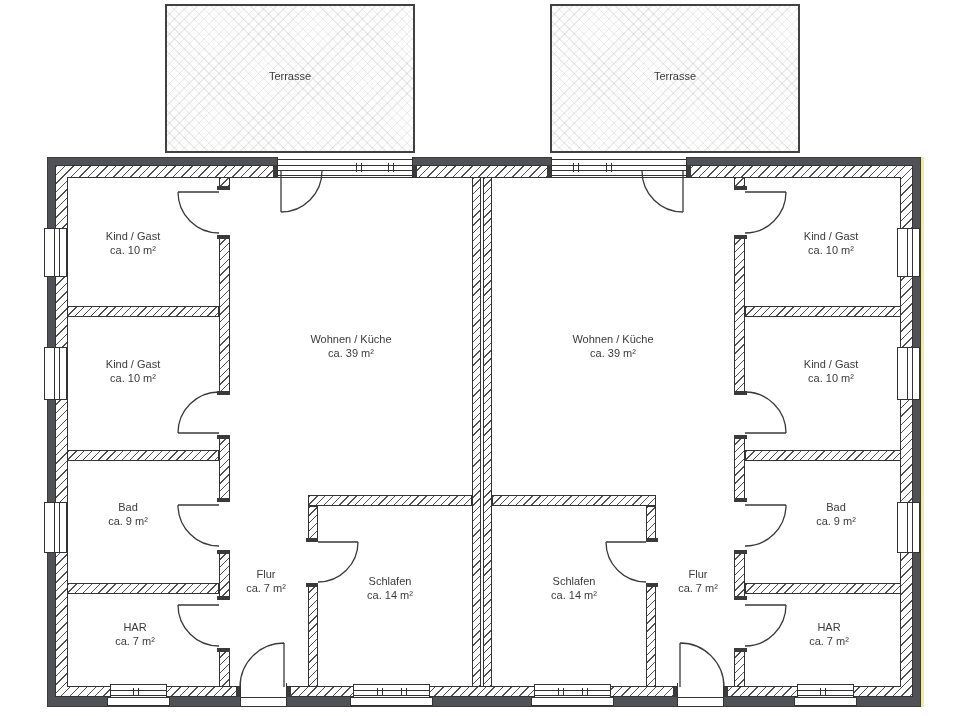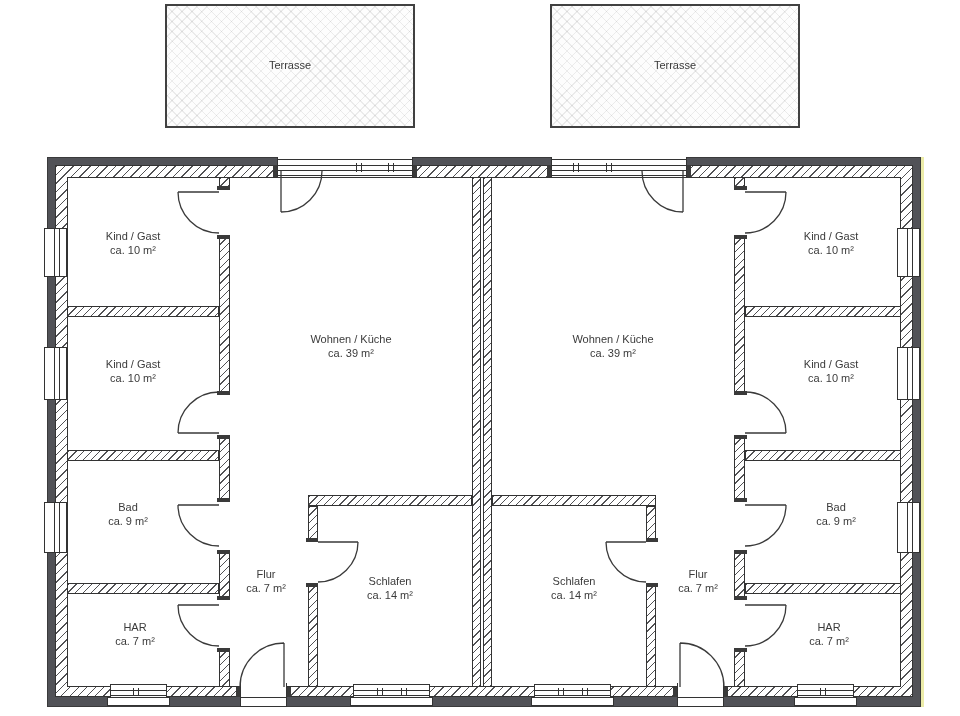--- a/index.html
+++ b/index.html
@@ -1,20 +1,20 @@
 <!DOCTYPE html>
 <html><head>
 <meta charset="utf-8">
 <style>
   html,body{margin:0;padding:0;background:#fff;}
   .canvas{position:relative;width:960px;height:716px;background:#fff;overflow:hidden;
           font-family:"Liberation Sans", sans-serif;}
 
   
-  .terrace{position:absolute;top:4px;width:250px;height:124px;box-sizing:border-box;
+  .terrace{position:absolute;top:4px;width:250px;height:149px;box-sizing:border-box;
     border:2px solid #414141;
     background:
       repeating-linear-gradient(45deg, rgba(0,0,0,.07) 0 1px, transparent 1px 7px),
       repeating-linear-gradient(135deg, rgba(0,0,0,.07) 0 1px, transparent 1px 7px),
       #fdfdfd;}
   .terrace-label{position:absolute;top:44%;left:0;right:0;text-align:center;
     font-size:11px;color:#3b3b3b;}
 
   
   .bld-dark{position:absolute;left:47px;top:157px;width:874px;height:550px;

